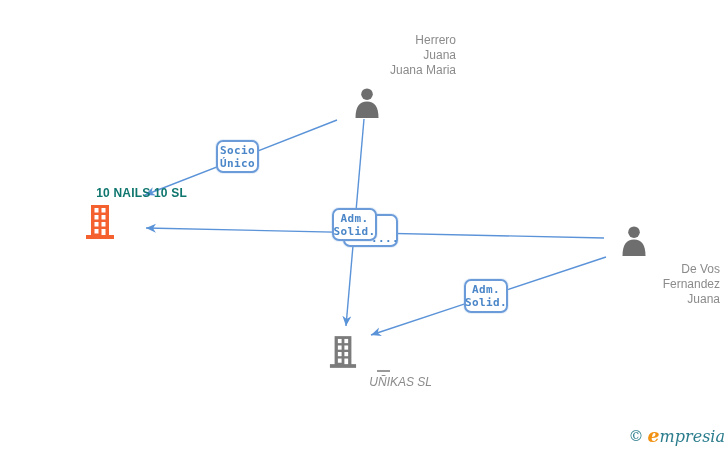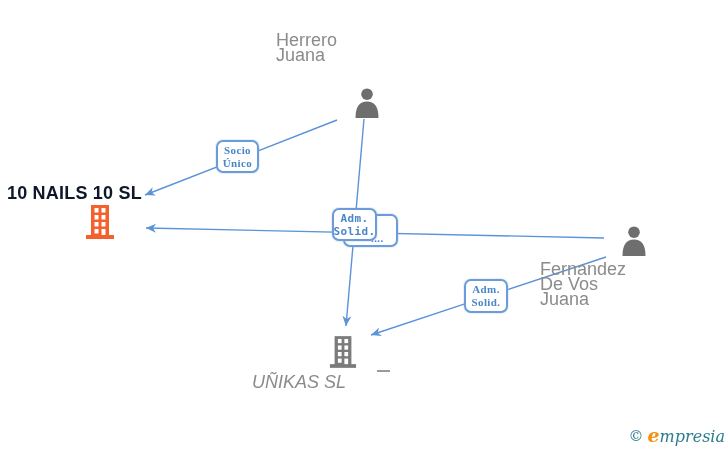--- a/index.html
+++ b/index.html
@@ -2,37 +2,37 @@
 <html><head>
 <meta charset="utf-8">
 <style>
   html,body{margin:0;padding:0;background:#fff;}
   .canvas{
     position:relative;width:728px;height:450px;background:#ffffff;
     font-family:"Liberation Sans",sans-serif;overflow:hidden;
   }
   .edges{position:absolute;left:0;top:0;z-index:1;}
   .node-label{
-    position:absolute;width:180px;text-align:left;
-    font-size:18px;line-height:15px;color:#8b8b8b;z-index:2;
+    position:absolute;width:180px;text-align:right;
+    font-size:12px;line-height:15px;color:#8b8b8b;z-index:2;
   }
-  .node-label.company-bold{font-weight:bold;color:#0f172a;letter-spacing:0.2px;}
+  .node-label.company-bold{font-weight:bold;color:#0f766e;letter-spacing:0.2px;}
   .node-icon{position:absolute;z-index:2;cursor:pointer;}
   .edge-label{
     position:absolute;background:#ffffff;border:2px solid #6b9bd9;border-radius:7px;
     color:#4a86c8;font-family:"DejaVu Sans Mono",monospace;font-size:11px;font-weight:bold;
     letter-spacing:0.4px;line-height:13px;display:flex;flex-direction:column;
     align-items:center;justify-content:center;box-sizing:border-box;
     box-shadow:0 0 0 1px rgba(130,170,220,0.18);
   }
   .edge-label.back-box{display:block;}
   .edge-label.back-box .frag1{position:absolute;left:26px;top:3px;}
   .edge-label.back-box .frag2{position:absolute;left:26px;top:16px;}
   .z3{z-index:3;}
-  .z2{z-index:2;font-family:Liberation Serif, serif;}
+  .z2{z-index:2;}
   .gray-dash{position:absolute;left:377px;top:370px;width:13px;height:2px;background:#9a9a9a;z-index:2;}
   .footer-logo{
     position:absolute;right:3px;bottom:4px;z-index:4;cursor:pointer;
     font-family:"DejaVu Serif",serif;white-space:nowrap;
   }
   .footer-logo .c-sym{color:#2b7d8d;font-size:15px;font-style:normal;vertical-align:1px;}
   .footer-logo .brand{font-style:italic;color:#2b7d8d;font-size:16px;margin-left:4px;margin-top:9px;}
   .footer-logo .brand-e{color:#f29111;font-size:19px;font-weight:bold;}
 </style>
 </head>
@@ -68,20 +68,21 @@
   </div>
 
   <div class="edge-label z2" style="left:464px;top:279px;width:44px;height:34px;">
     <span>Adm.</span>
     <span>Solid.</span>
   </div>
 
   <div class="node-label" style="left:276px;top:33px;">
     <div>Herrero</div>
     <div>Juana</div>
+    <div>Juana Maria</div>
   </div>
   <div class="node-icon" style="left:351px;top:88px;">
     <svg width="32" height="30" viewBox="0 0 32 30">
       <circle cx="16" cy="6.2" r="5.8" fill="#6e6e6e"></circle>
       <path d="M16 13.5 C8.5 13.5 4.5 18.5 4.5 30 L27.5 30 C27.5 18.5 23.5 13.5 16 13.5 Z" fill="#6e6e6e"></path>
     </svg>
   </div>
 
   <div class="node-label company-bold" style="left:7px;top:186px;">
     <div>10 NAILS 10 SL</div>
@@ -101,22 +102,22 @@
     </svg>
   </div>
 
   <div class="node-icon" style="left:618px;top:226px;">
     <svg width="32" height="30" viewBox="0 0 32 30">
       <circle cx="16" cy="6.2" r="5.8" fill="#6e6e6e"></circle>
       <path d="M16 13.5 C8.5 13.5 4.5 18.5 4.5 30 L27.5 30 C27.5 18.5 23.5 13.5 16 13.5 Z" fill="#6e6e6e"></path>
     </svg>
   </div>
   <div class="node-label" style="left:540px;top:262px;">
+    <div>De Vos</div>
     <div>Fernandez</div>
-    <div>De Vos</div>
     <div>Juana</div>
   </div>
 
   <div class="node-icon" style="left:329px;top:336px;">
     <svg width="28" height="32" viewBox="0 0 30 34">
       <rect x="1" y="30" width="28" height="4" fill="#7b7b7b"></rect>
       <rect x="6" y="0" width="18" height="31" fill="#7b7b7b"></rect>
       <rect x="9.5" y="3" width="4" height="4.5" fill="#ffffff"></rect>
       <rect x="16.5" y="3" width="4" height="4.5" fill="#ffffff"></rect>
       <rect x="9.5" y="10" width="4" height="4.5" fill="#ffffff"></rect>

